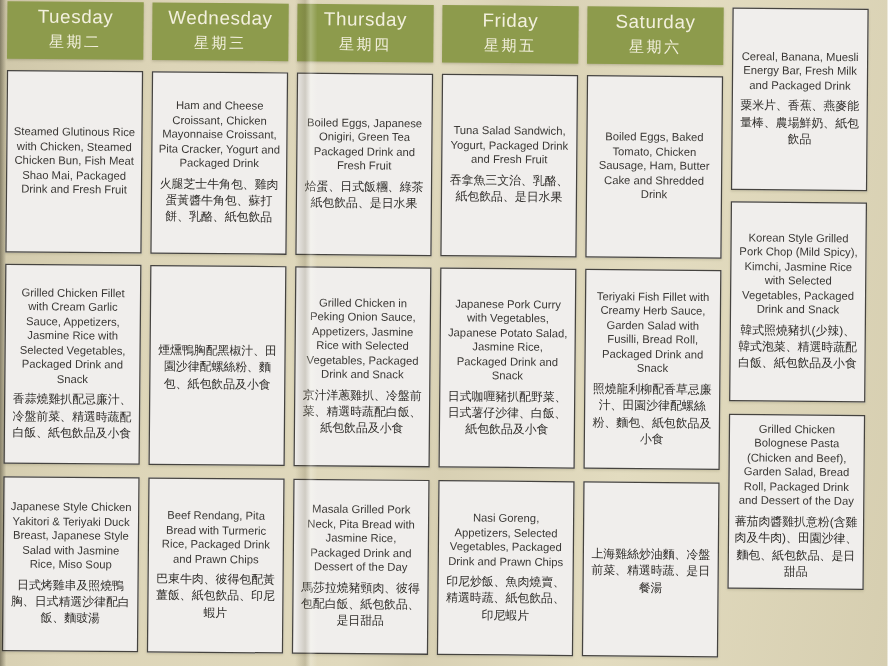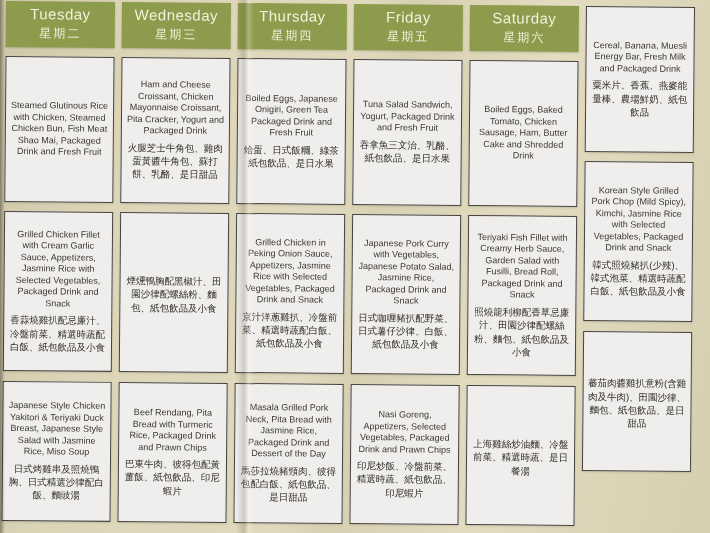--- a/index.html
+++ b/index.html
@@ -66,21 +66,21 @@
     </div>
   </div>
 
   <div class="col">
     <div class="day-header">
       <div class="day-en">Wednesday</div>
       <div class="day-zh">星期三</div>
     </div>
     <div class="card r1">
       <div class="meal-en">Ham and Cheese Croissant, Chicken Mayonnaise Croissant, Pita Cracker, Yogurt and Packaged Drink</div>
-      <div class="meal-zh">火腿芝士牛角包、雞肉蛋黃醬牛角包、蘇打餅、乳酪、是日甜品</div>
+      <div class="meal-zh">火腿芝士牛角包、雞肉蛋黃醬牛角包、蘇打餅、乳酪、紙包飲品</div>
     </div>
     <div class="card r2">
       <div class="meal-zh">煙燻鴨胸配黑椒汁、田園沙律配螺絲粉、麵包、紙包飲品及小食</div>
     </div>
     <div class="card r3">
       <div class="meal-en">Beef Rendang, Pita Bread with Turmeric Rice, Packaged Drink and Prawn Chips</div>
       <div class="meal-zh">巴東牛肉、彼得包配黃薑飯、紙包飲品、印尼蝦片</div>
     </div>
   </div>
 
@@ -111,21 +111,21 @@
     <div class="card r1">
       <div class="meal-en">Tuna Salad Sandwich, Yogurt, Packaged Drink and Fresh Fruit</div>
       <div class="meal-zh">吞拿魚三文治、乳酪、紙包飲品、是日水果</div>
     </div>
     <div class="card r2">
       <div class="meal-en">Japanese Pork Curry with Vegetables, Japanese Potato Salad, Jasmine Rice, Packaged Drink and Snack</div>
       <div class="meal-zh">日式咖喱豬扒配野菜、日式薯仔沙律、白飯、紙包飲品及小食</div>
     </div>
     <div class="card r3">
       <div class="meal-en">Nasi Goreng, Appetizers, Selected Vegetables, Packaged Drink and Prawn Chips</div>
-      <div class="meal-zh">印尼炒飯、冷盤前菜、精選時蔬、紙包飲品、印尼蝦片</div>
+      <div class="meal-zh">印尼炒飯、魚肉燒賣、精選時蔬、紙包飲品、印尼蝦片</div>
     </div>
   </div>
 
   <div class="col">
     <div class="day-header">
       <div class="day-en">Saturday</div>
       <div class="day-zh">星期六</div>
     </div>
     <div class="card r1">
       <div class="meal-en">Boiled Eggs, Baked Tomato, Chicken Sausage, Ham, Butter Cake and Shredded Drink</div>
@@ -142,20 +142,21 @@
   <div class="col">
     <div class="card r1">
       <div class="meal-en">Cereal, Banana, Muesli Energy Bar, Fresh Milk and Packaged Drink</div>
       <div class="meal-zh">粟米片、香蕉、燕麥能量棒、農場鮮奶、紙包飲品</div>
     </div>
     <div class="card r2">
       <div class="meal-en">Korean Style Grilled Pork Chop (Mild Spicy), Kimchi, Jasmine Rice with Selected Vegetables, Packaged Drink and Snack</div>
       <div class="meal-zh">韓式照燒豬扒(少辣)、韓式泡菜、精選時蔬配白飯、紙包飲品及小食</div>
     </div>
     <div class="card r3">
+      <div class="meal-en">Grilled Chicken Bolognese Pasta (Chicken and Beef), Garden Salad, Bread Roll, Packaged Drink and Dessert of the Day</div>
       <div class="meal-zh">蕃茄肉醬雞扒意粉(含雞肉及牛肉)、田園沙律、麵包、紙包飲品、是日甜品</div>
     </div>
   </div>
 
 </div>
 
 <div class="fold"></div>
 <div class="edge-left"></div>
 
 </body></html>

